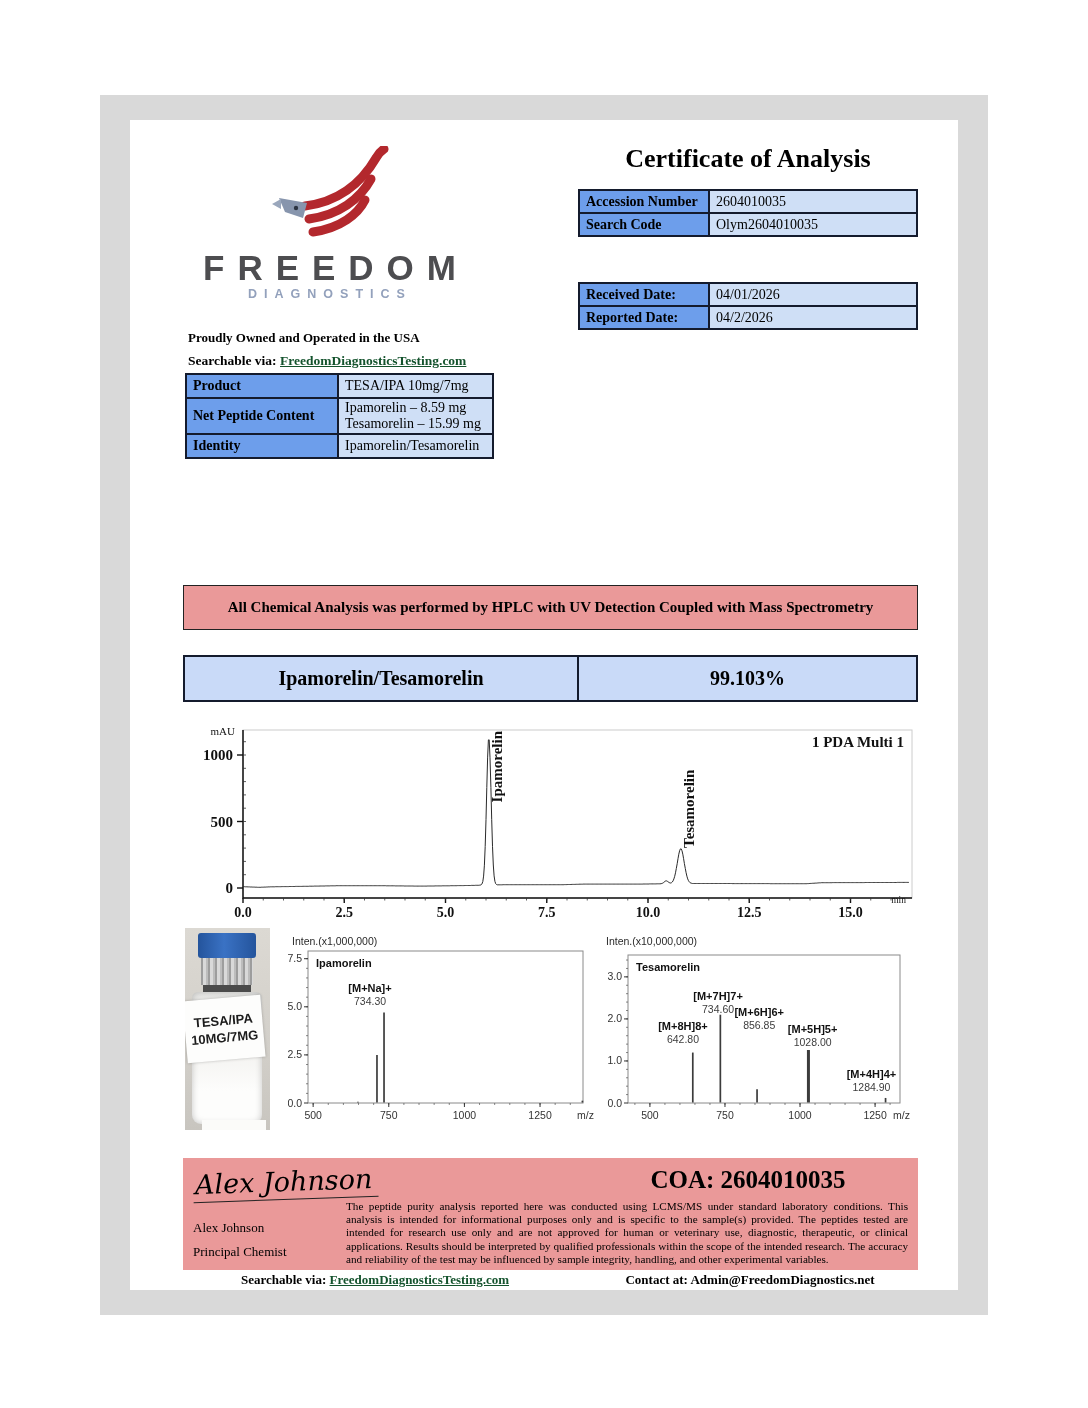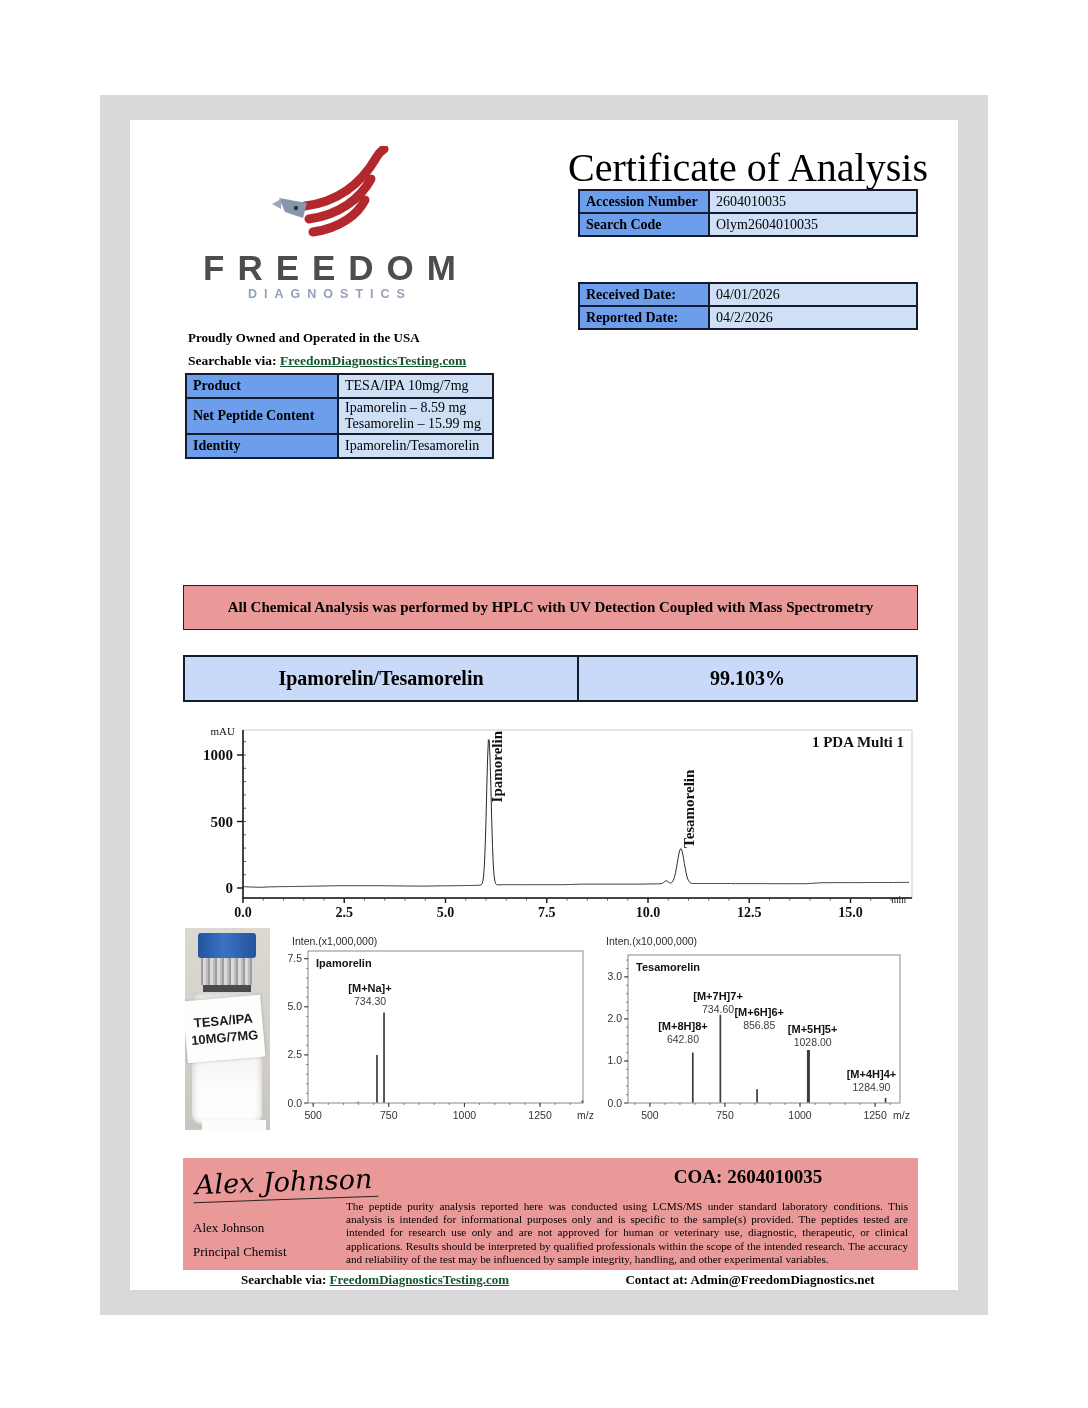--- a/index.html
+++ b/index.html
@@ -11,21 +11,21 @@
   
   .brand-name{left:63px;top:128px;width:262px;text-align:center;font-family:"Liberation Sans","DejaVu Sans",sans-serif;
     font-weight:700;font-size:35px;letter-spacing:13px;padding-left:10px;color:#4d4d50;}
   .brand-sub{left:63px;top:167px;width:262px;text-align:center;font-family:"Liberation Sans","DejaVu Sans",sans-serif;
     font-weight:700;font-size:12.5px;letter-spacing:7px;padding-left:6px;color:#93a1bc;}
   .tagline{left:58px;top:210px;width:300px;text-align:left;font-weight:bold;font-size:13px;}
   .search-line{left:58px;top:233px;font-weight:bold;font-size:13.5px;}
   a.link{color:#14532d;text-decoration:underline;}
 
   
-  .coa-title{left:438px;top:24px;width:360px;text-align:center;font-weight:normal;font-size:40px;}
+  .coa-title{left:438px;top:24px;width:360px;text-align:center;font-weight:bold;font-size:26px;}
 
   
   table.kv{border-collapse:collapse;table-layout:fixed;border-radius:16px;}
   table.kv td{border:2px solid #141b2d;padding:0 6px;font-size:14px;vertical-align:middle;overflow:hidden;}
   table.kv td.lbl{background:#6d9eeb;font-weight:bold;}
   table.kv td.val{background:#cfdff6;}
   .info-table{left:448px;top:69px;}
   .info-table td{height:21px;}
   .date-table{left:448px;top:162px;}
   .date-table td{height:21px;}
@@ -60,21 +60,21 @@
   .vial-label{position:absolute;left:0px;top:70px;width:78px;height:62px;background:#fdfdfc;transform:rotate(-5deg);
     box-shadow:0 0 3px rgba(0,0,0,.25);display:flex;flex-direction:column;align-items:center;justify-content:center;
     font-family:"Liberation Sans","DejaVu Sans",sans-serif;font-weight:bold;font-size:13px;color:#1c1c1c;line-height:17px;}
 
   
   .sigbox{left:53px;top:1038px;width:735px;height:112px;background:#ea9999;}
   .sig-script{position:absolute;left:10px;top:8px;font-family:"DejaVu Serif","Liberation Serif",serif;
     font-style:italic;font-size:27px;transform:rotate(-2deg);border-bottom:1.5px solid #222;padding:0 6px 2px 2px;}
   .sig-name{position:absolute;left:10px;top:62px;font-size:13px;}
   .sig-title{position:absolute;left:10px;top:86px;font-size:13px;}
-  .coa-num{position:absolute;left:400px;top:8px;width:330px;text-align:center;font-weight:bold;font-size:19px;}
+  .coa-num{position:absolute;left:400px;top:8px;width:330px;text-align:center;font-weight:bold;font-size:25px;}
   .disclaimer{position:absolute;left:163px;top:42px;width:562px;font-size:11.2px;line-height:13.2px;text-align:justify;}
 
   .footer-left{left:90px;top:1152px;width:310px;text-align:center;font-weight:bold;font-size:13px;}
   .footer-right{left:470px;top:1152px;width:300px;text-align:center;font-weight:bold;font-size:13px;}
 
   svg text{fill:#111;}
   .ax-xtick{font:bold 14px "Liberation Serif",serif;}
   .ax-ytick{font:bold 15px "Liberation Serif",serif;}
   .ax-unit{font:11px "Liberation Serif",serif;}
   .ax-min{font:9.5px "Liberation Serif",serif;}

